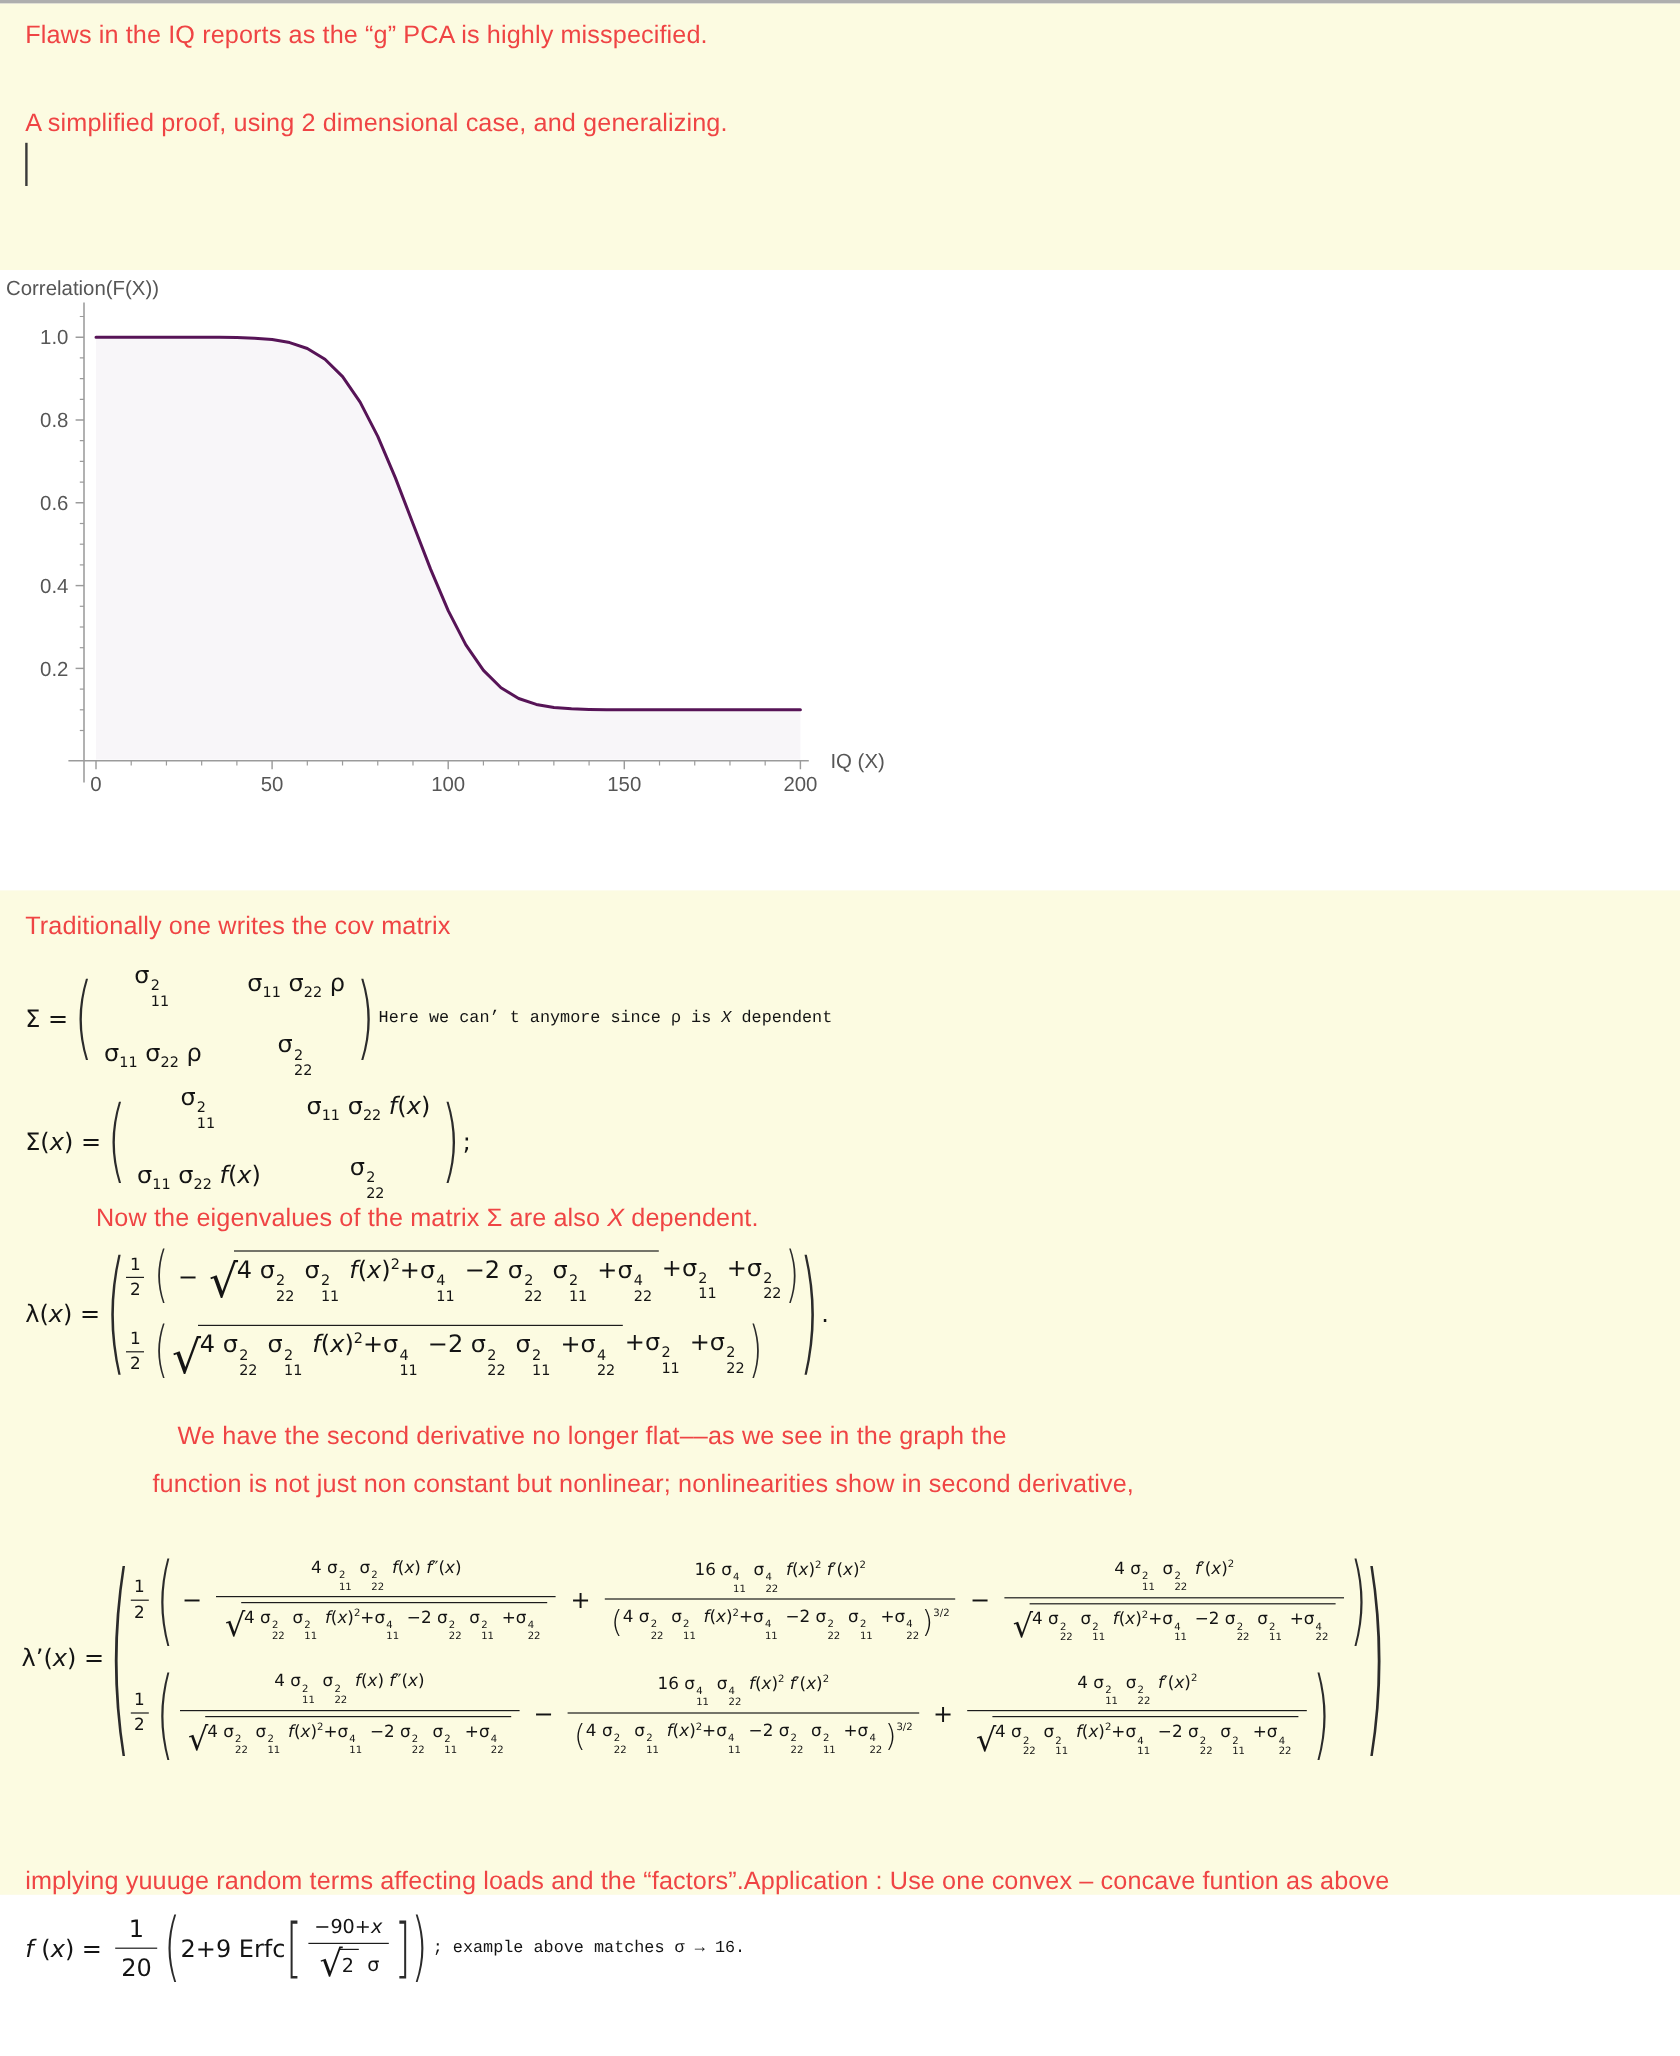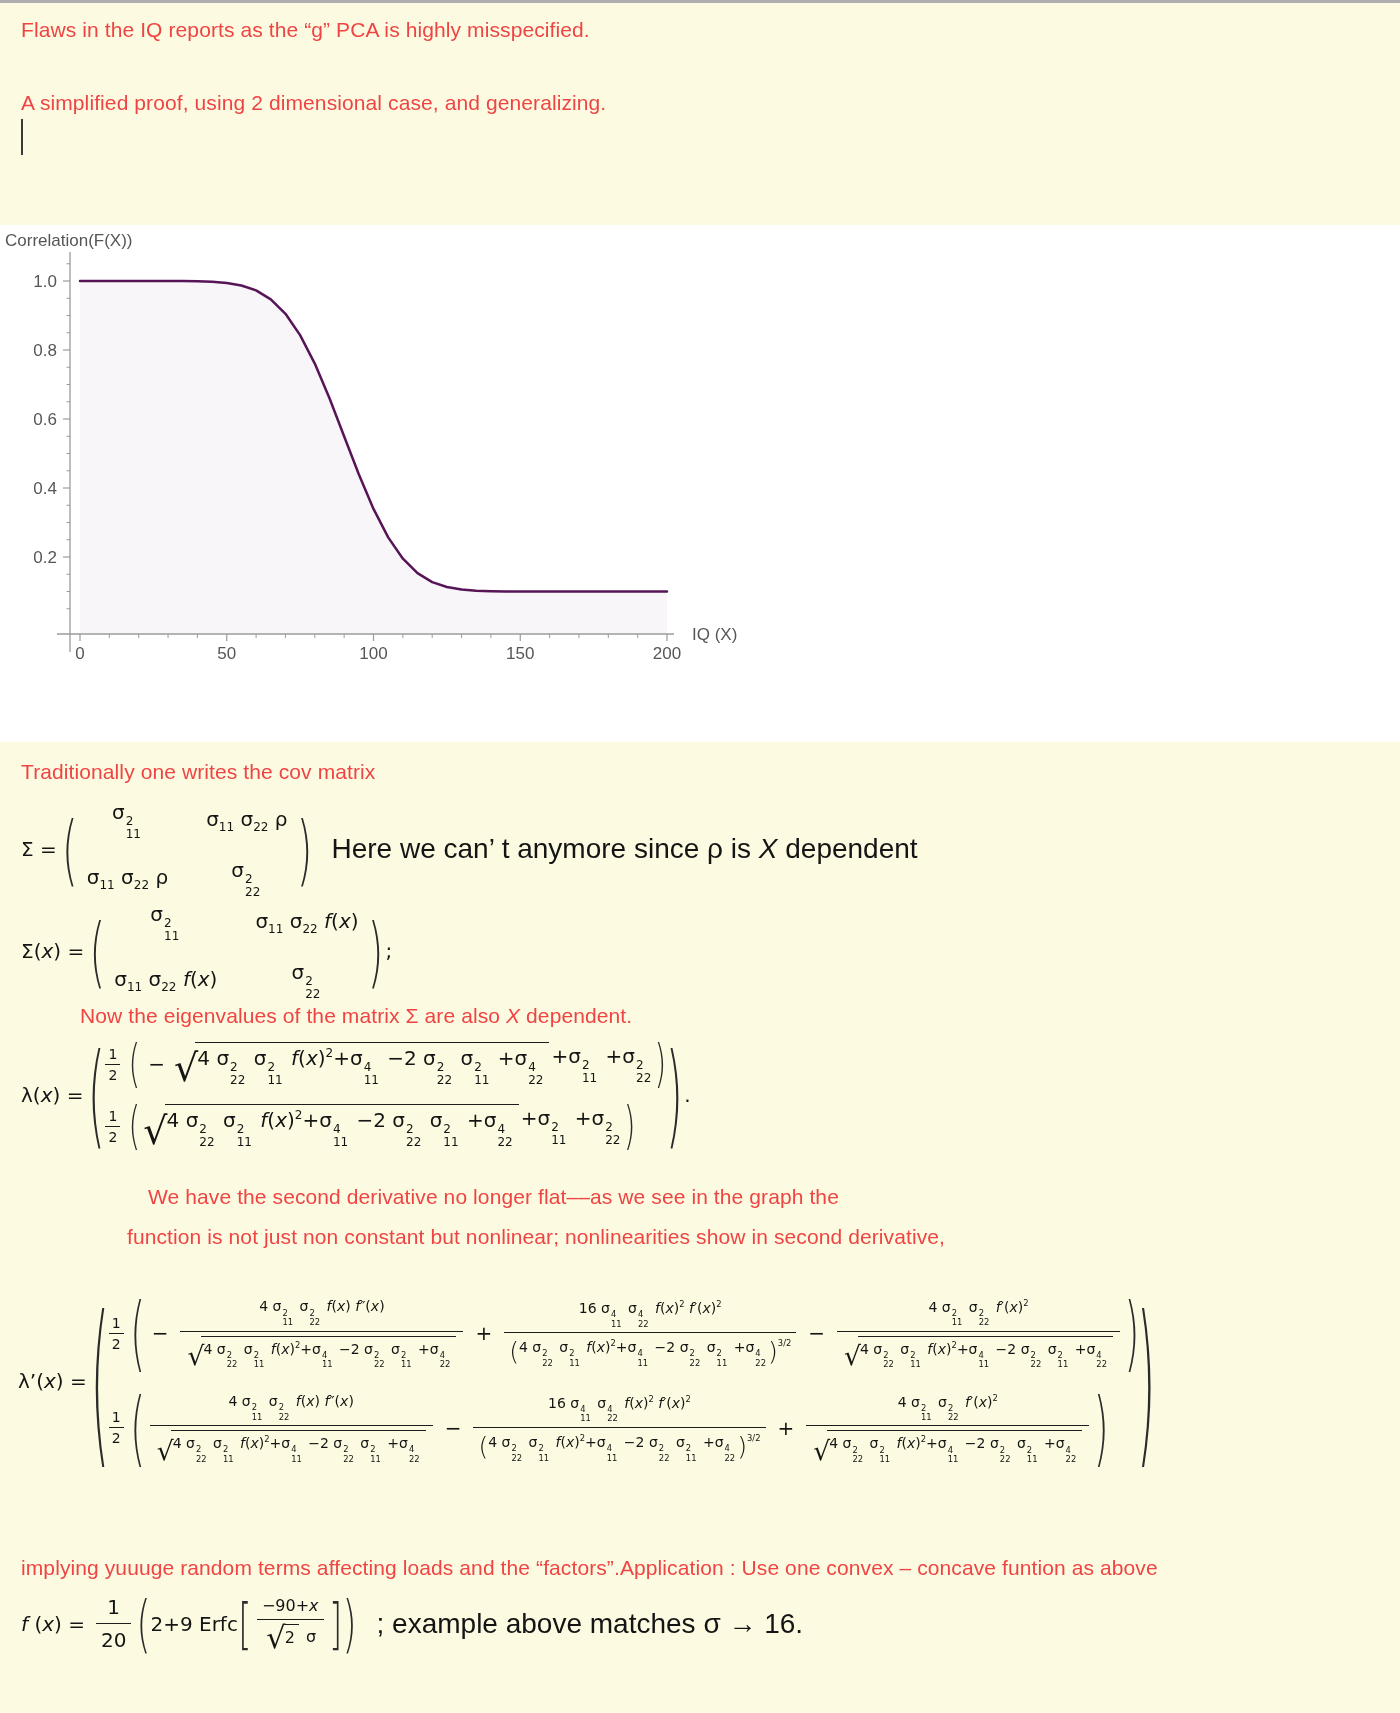--- a/index.html
+++ b/index.html
@@ -3,21 +3,21 @@
 <meta charset="utf-8">
 <style>
   *{margin:0;padding:0;box-sizing:border-box}
   html,body{width:1400px;height:1713px;background:#ffffff;font-family:"Liberation Sans",sans-serif;color:#161616;overflow:hidden}
   #page{position:relative;width:1400px;height:1713px;background:#ffffff}
   #topbar{position:absolute;top:0;left:0;width:1400px;height:3px;background:#aeaeae}
   section{position:absolute;left:0;width:1400px}
   .yellow{background:#fcfbe1}
   #cell-intro{top:3px;height:222px}
   #plot-cell{top:225px;height:638px;background:#ffffff}
-  #cell-math{top:742px;height:971px}
+  #cell-math{top:742px;height:837px}
 
   .prose{position:absolute;left:21px;font-size:21px;letter-spacing:.1px;color:#ef4444;white-space:nowrap}
   .prose i{font-style:italic}
   #cursor{position:absolute;left:21px;top:116px;width:2px;height:36px;background:#3a3a3a}
 
   #ylab{position:absolute;left:5px;top:6px;font-size:17px;color:#565656}
   #chart{position:absolute;left:0;top:21px}
 
   
   .eq{position:absolute;display:flex;align-items:center;font-family:"DejaVu Sans",sans-serif;font-size:20px;color:#141414;white-space:nowrap}
@@ -48,21 +48,21 @@
   .frac .fd{display:block;border-top:1.5px solid #1c1c1c;padding:4px 5px 0}
   .halffrac{font-size:.7em;margin-right:7px;margin-left:2px}
   .halffrac .fn{padding:0 3px 2px}
   .halffrac .fd{padding:2px 3px 0}
   .bigfrac{font-size:14px}
   .fxfrac{font-size:16px}
 
   .vstack{display:flex;flex-direction:column}
   .vrow{display:flex;align-items:center}
   .sgn{margin:0 7px;flex:none}
-  .note{margin-left:20px;font-family:Liberation Sans, sans-serif;font-size:28px}
+  .note{margin-left:4px;font-family:Liberation Mono, monospace;font-size:14px}
   .endmark{margin-left:3px}
 </style>
 </head>
 <body>
 
 <div id="page">
   <div id="topbar"></div>
 
   <section id="cell-intro" class="yellow">
     <p class="prose" style="top:15px">Flaws in the IQ reports as the “g” PCA is highly misspecified.</p>

